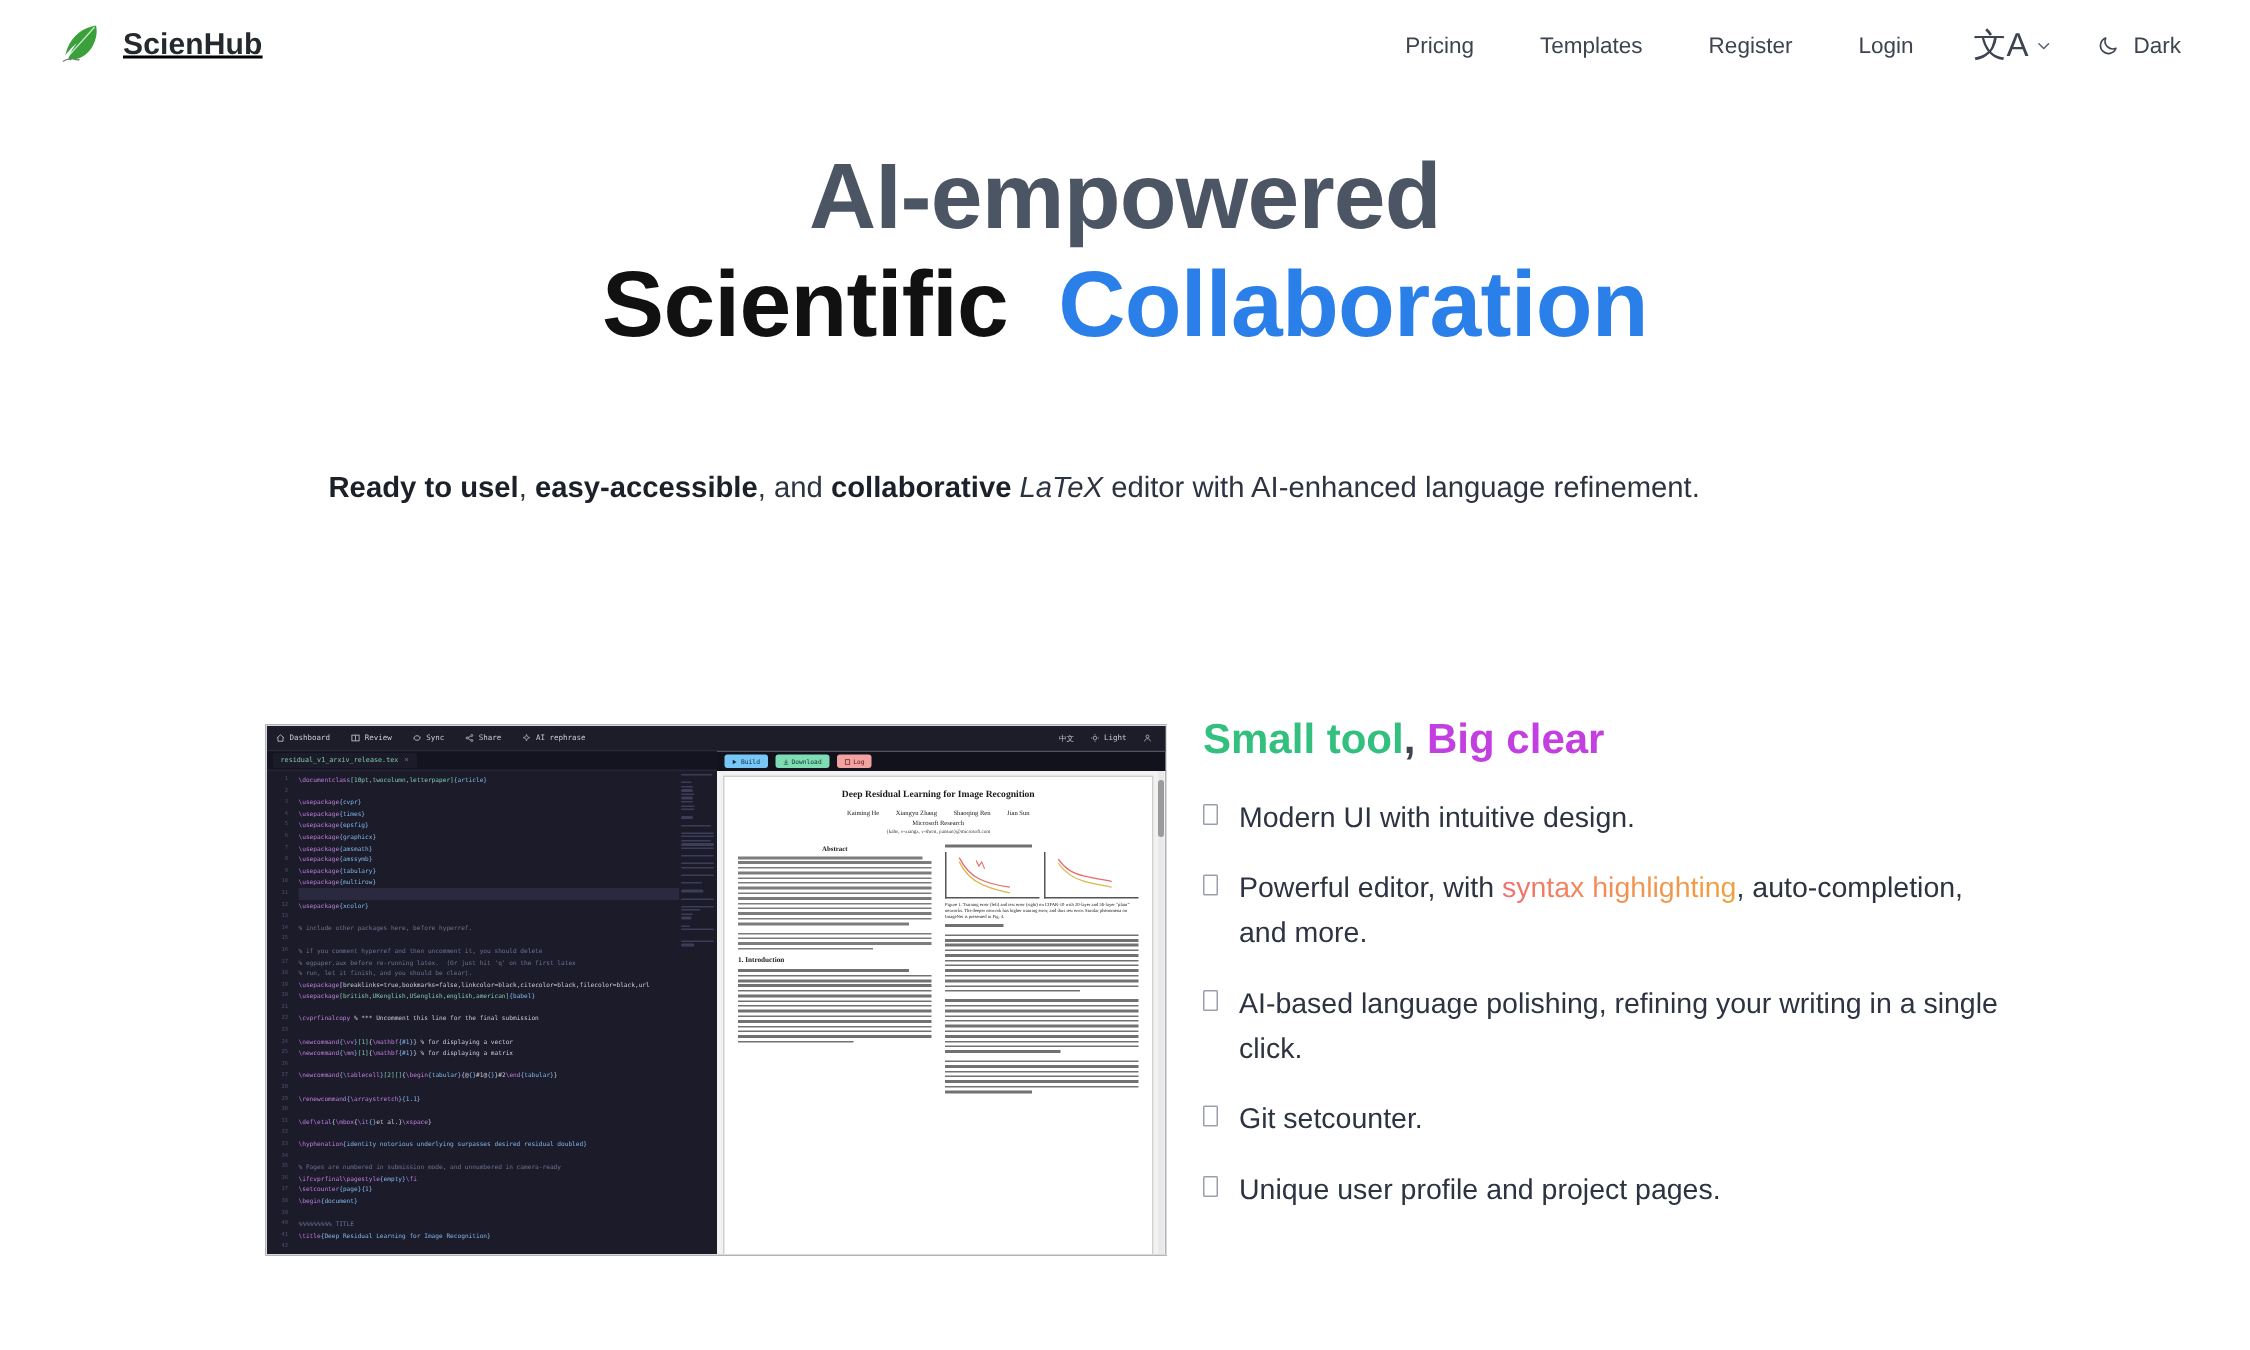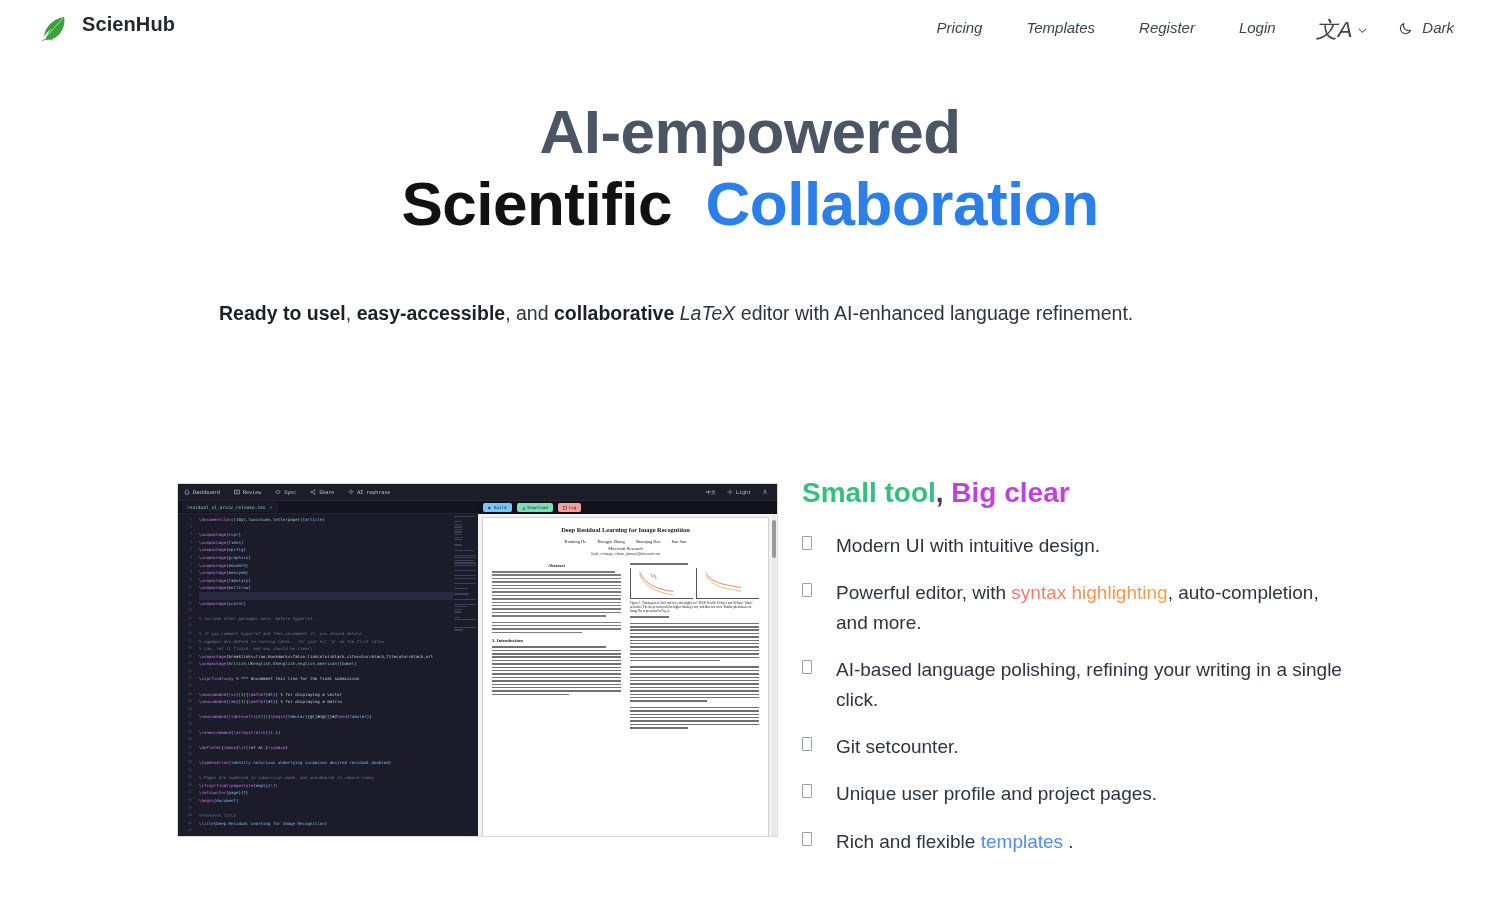--- a/index.html
+++ b/index.html
@@ -12,28 +12,28 @@
   }
 
   
   .navbar {
     position: absolute; top: 0; left: 0;
     width: 1500px; height: 60px;
     display: flex; align-items: center;
     padding: 0 36px;
     background: #ffffff;
   }
-  .brand { display: flex; gap: 12px; }
+  .brand { display: flex; align-items: center; gap: 12px; text-decoration: underline; }
   .brand-logo { width: 34px; height: 34px; display: block; }
   .brand-name {
     font-size: 20px; font-weight: 600; color: #24292f;
     letter-spacing: .1px;
   }
   .nav-right {
-    margin-left: auto; display: flex; align-items: flex-start; gap: 0; font-style: italic;
+    margin-left: auto; display: flex; align-items: center; gap: 0;
   }
   .nav-link {
     font-size: 15px; color: #3d4450;
     padding: 8px 22px; text-decoration: none; cursor: pointer;
     white-space: nowrap;
   }
   .nav-lang {
     display: flex; align-items: center; gap: 5px;
     padding: 8px 10px 8px 18px; cursor: pointer; color: #3d4450;
   }
@@ -53,21 +53,21 @@
   .headline {
     font-size: 62px; font-weight: 700; line-height: 1.16;
     margin: 0; letter-spacing: -0.5px;
   }
   .hl-line1 { color: #4b5563; display: block; }
   .hl-line2 { display: block; }
   .hl-black { color: #111111; }
   .hl-blue { color: #2b7fe8; }
 
   .subtitle {
-    position: absolute; top: 278px; left: 219px;
+    position: absolute; top: 290px; left: 219px;
     width: 960px;
     font-size: 19.5px; line-height: 1.58; color: #2d3340;
     text-align: left;
   }
   .subtitle b { font-weight: 700; color: #1c2029; }
   .subtitle i { font-style: italic; }
 
   
   .shot {
     position: absolute; left: 177px; top: 483px;
@@ -182,21 +182,21 @@
     position: absolute; left: 802px; top: 478px; width: 540px;
   }
   .feat-head {
     font-size: 28px; font-weight: 700; margin: 0 0 22px 0; line-height: 1.1;
   }
   .ft-green { color: #33c07f; }
   .ft-comma { color: #3d4450; }
   .ft-purple { color: #c340e0; }
   .feat-item {
     font-size: 19px; line-height: 1.55; color: #2d3340;
-    margin-bottom: 18px; display: flex; align-items: flex-start; gap: 24px;
+    margin-bottom: 18px; display: flex; align-items: flex-start; gap: 14px;
   }
   .tofu {
     display: inline-block; width: 10px; height: 14px;
     border: 1px solid #9aa0ab; border-radius: 1px; flex: none;
     margin-top: 5px;
   }
   .syntax-hl {
     background: linear-gradient(90deg,#f07070,#f39050,#f0a040);
     -webkit-background-clip: text; background-clip: text; color: transparent;
   }
@@ -584,17 +584,13 @@
   <div class="feat-item">
     <span class="tofu"></span>
     <span>Git setcounter.</span>
   </div>
 
   <div class="feat-item">
     <span class="tofu"></span>
     <span>Unique user profile and project pages.</span>
   </div>
 
-  <div class="feat-item">
-    <span class="tofu"></span>
-    <span><span>Rich and flexible </span><span class="link-blue">templates</span><span> .</span></span>
-  </div>
 </div>
 
 </body></html>

